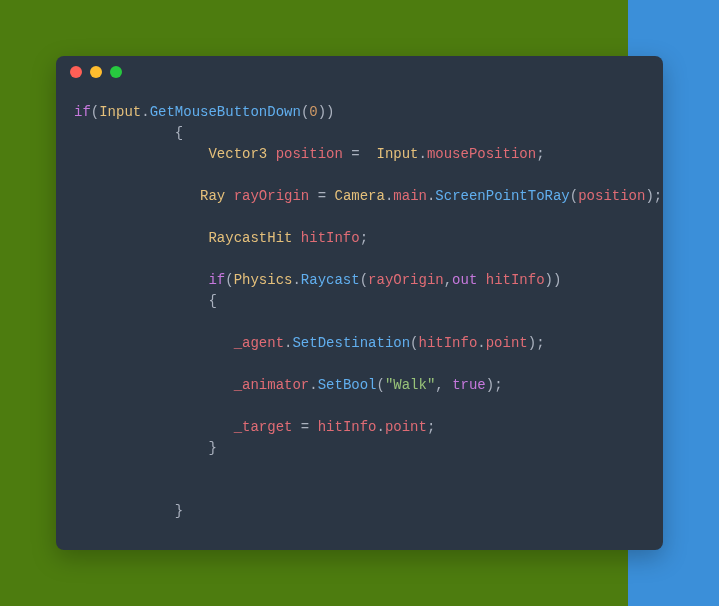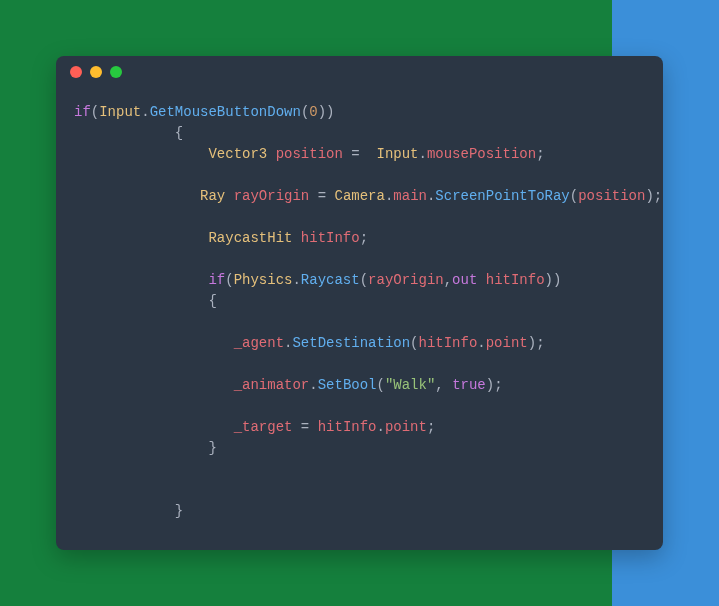--- a/index.html
+++ b/index.html
@@ -9,21 +9,22 @@
     height: 606px;
     background: #3b8fd9;
     font-family: "SFMono-Regular", Consolas, "Liberation Mono", Menlo, monospace;
     font-size: 14px;
     overflow: hidden;
   }
   .stage {
     width: 612px;
     height: 606px;
     position: relative;
-    background: #15803d;
+    background: #4d7c0f;
+    padding-left: 16px;
   }
   .window {
     position: absolute;
     left: 56px;
     top: 56px;
     width: 607px;
     height: 494px;
     background: #2b3644;
     border-radius: 8px;
     box-shadow: 0 8px 24px rgba(0,0,0,0.25);

